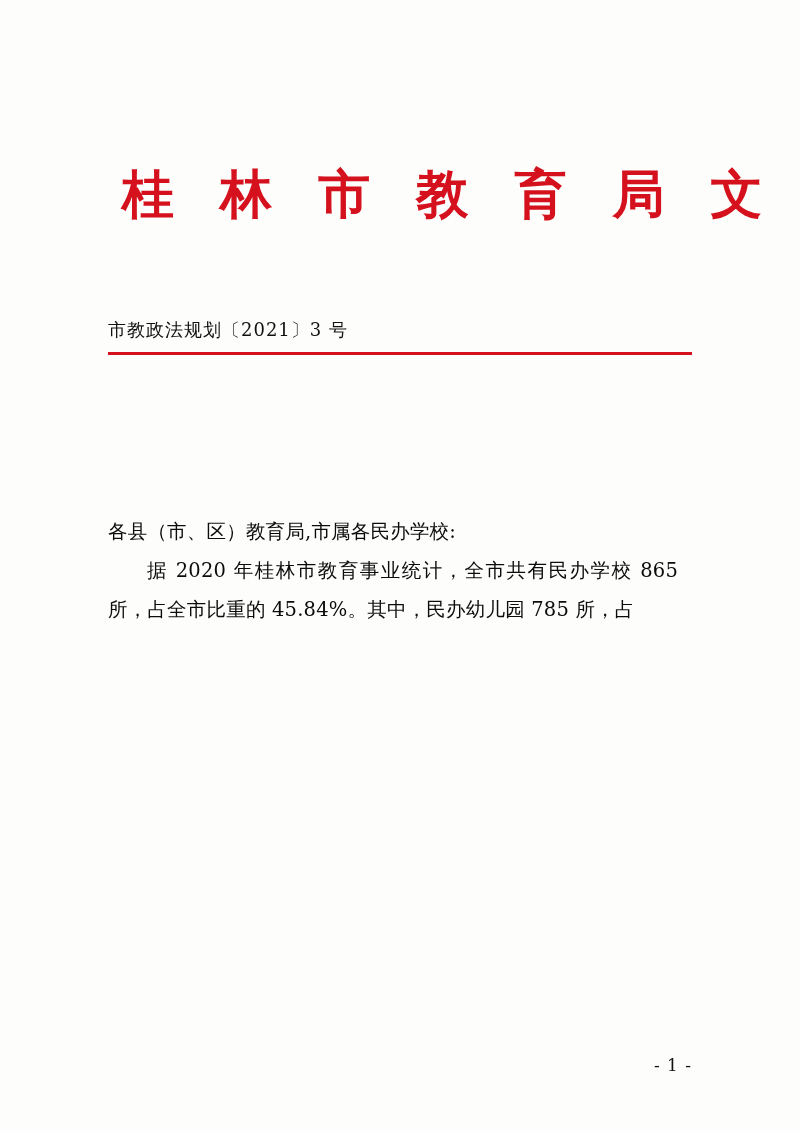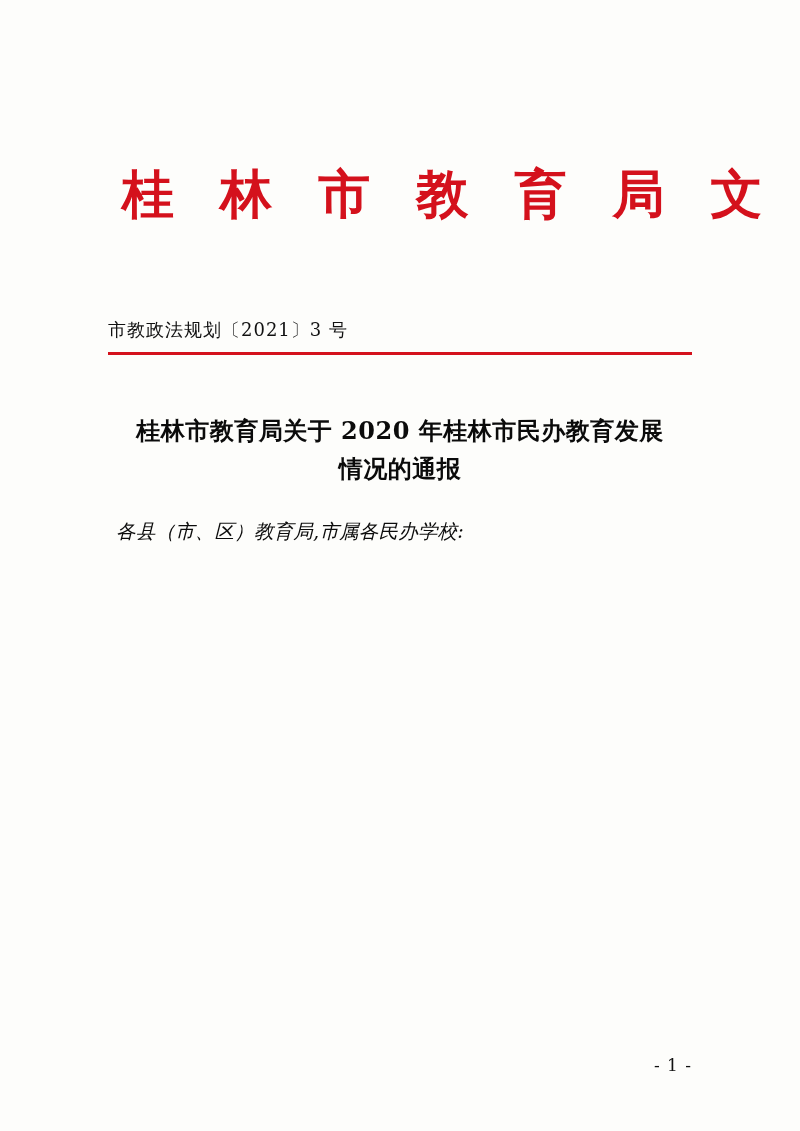--- a/index.html
+++ b/index.html
@@ -83,29 +83,28 @@
     font-size: 24px;
     line-height: 38px;
     color: #0b0b0b;
     letter-spacing: 0.5px;
   }
 
   
   .body {
     position: absolute;
     top: 512px;
-    left: 8px;
+    left: 0;
     width: 570px;
     font-family: "DejaVu Serif", serif;
     font-size: 19.5px;
     line-height: 39px;
     color: #0c0c0c;
     letter-spacing: 0.2px;
     text-align: justify;
-    font-style: italic;
   }
   .body p {
     margin: 0;
   }
   .indent {
     text-indent: 39px;
   }
   .heading {
     font-weight: bold;
     text-indent: 39px;
@@ -130,26 +129,22 @@
 <div class="page">
   <div class="sheet">
     <div class="content">
 
       <div class="masthead">桂 林 市 教 育 局 文 件</div>
 
       <div class="docnum">市教政法规划〔2021〕3 号</div>
 
       <div class="redrule"></div>
 
-      <div class="title">
-        <span>桂林市教育局关于 2020 年桂林市民办教育发展</span>
-        <br>
-        <span>情况的通报</span>
-      </div>
 
       <div class="body">
         <p>各县（市、区）教育局,市属各民办学校:</p>
+        <p class="indent">据 2020 年桂林市教育事业统计，全市共有民办学校 865 所，占全市比重的 45.84%。其中，民办幼儿园 785 所，占</p>
       </div>
 
       <div class="pagenum">- 1 -</div>
     </div>
   </div>
 </div>
 
 </body></html>

